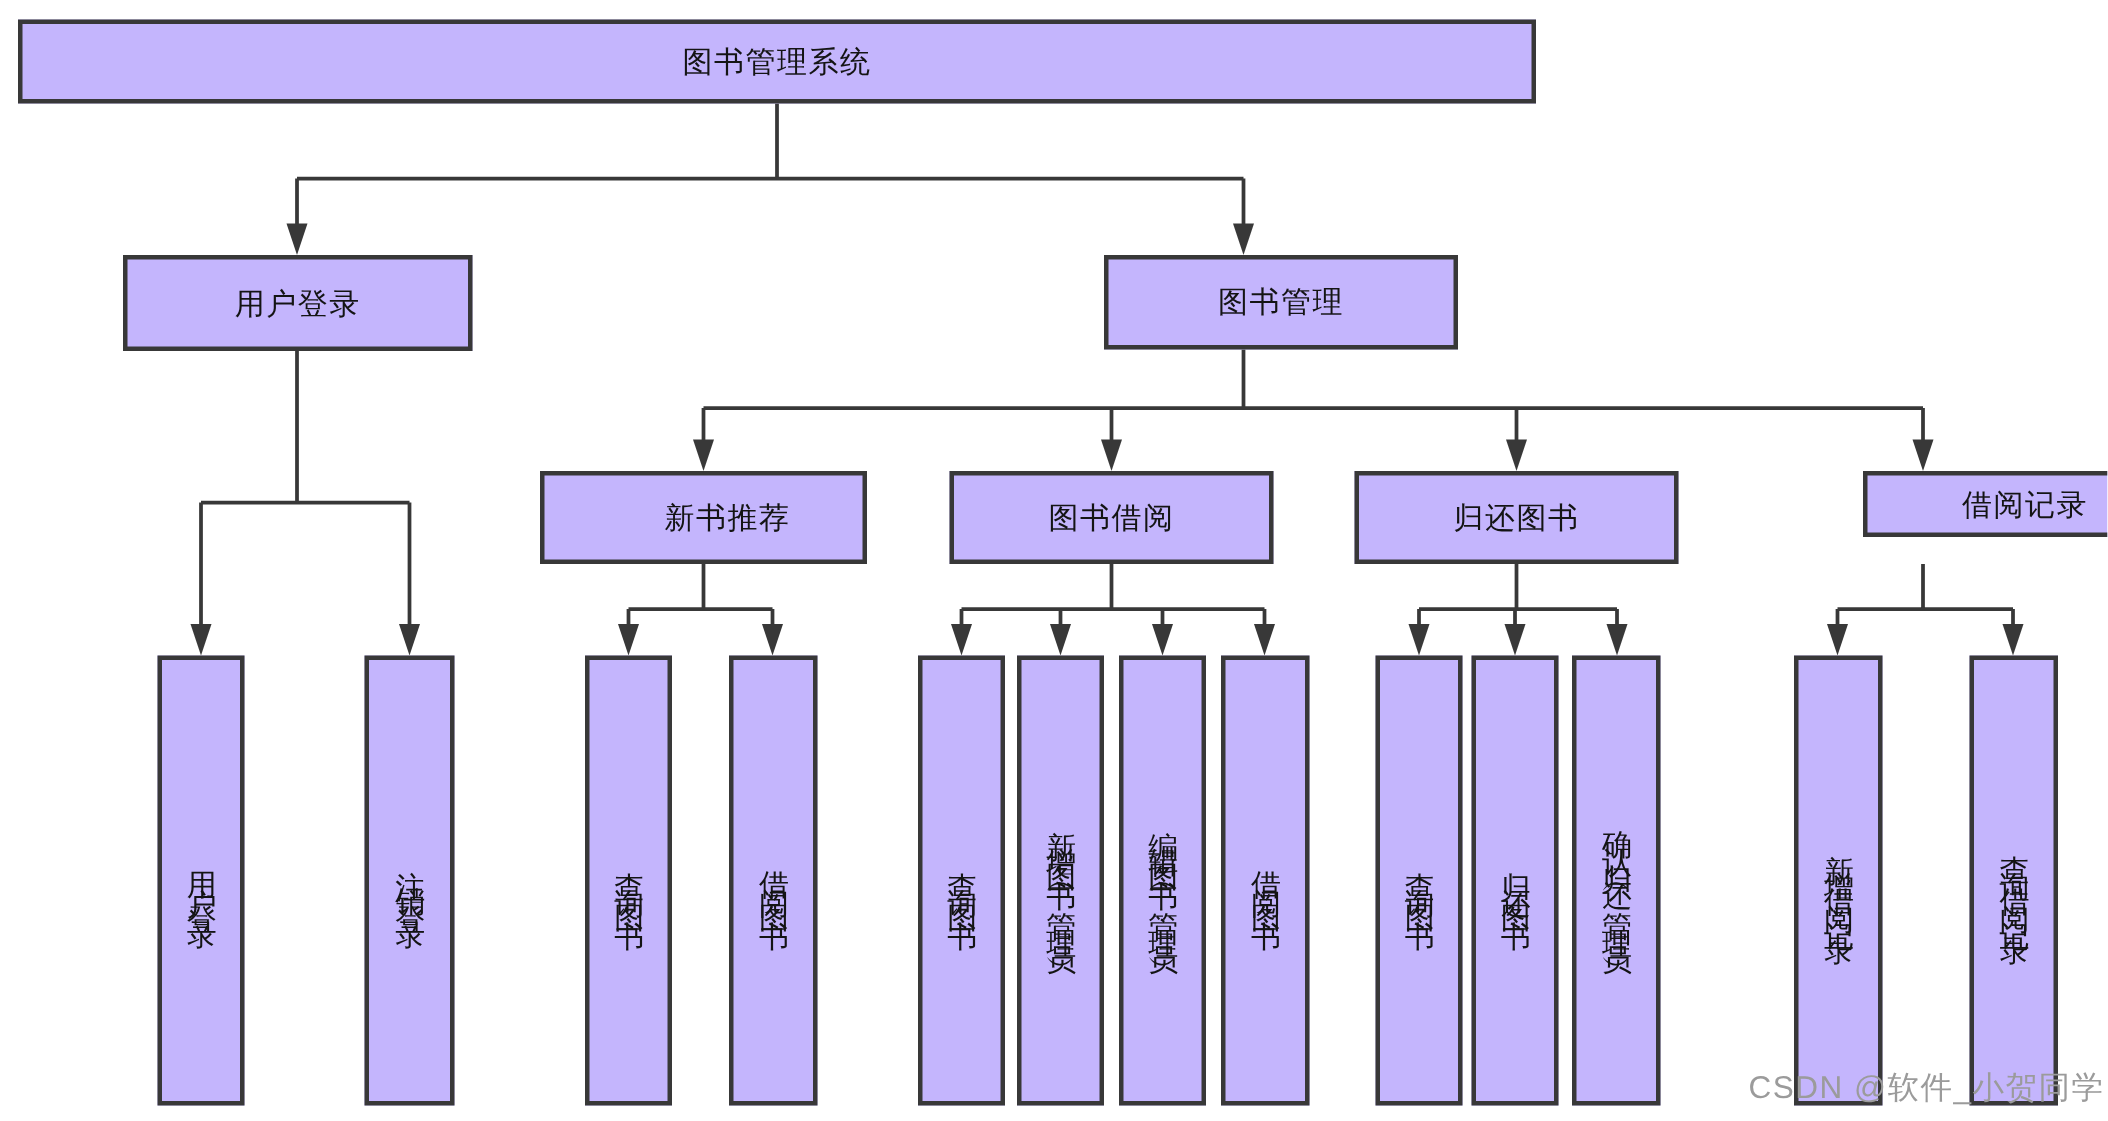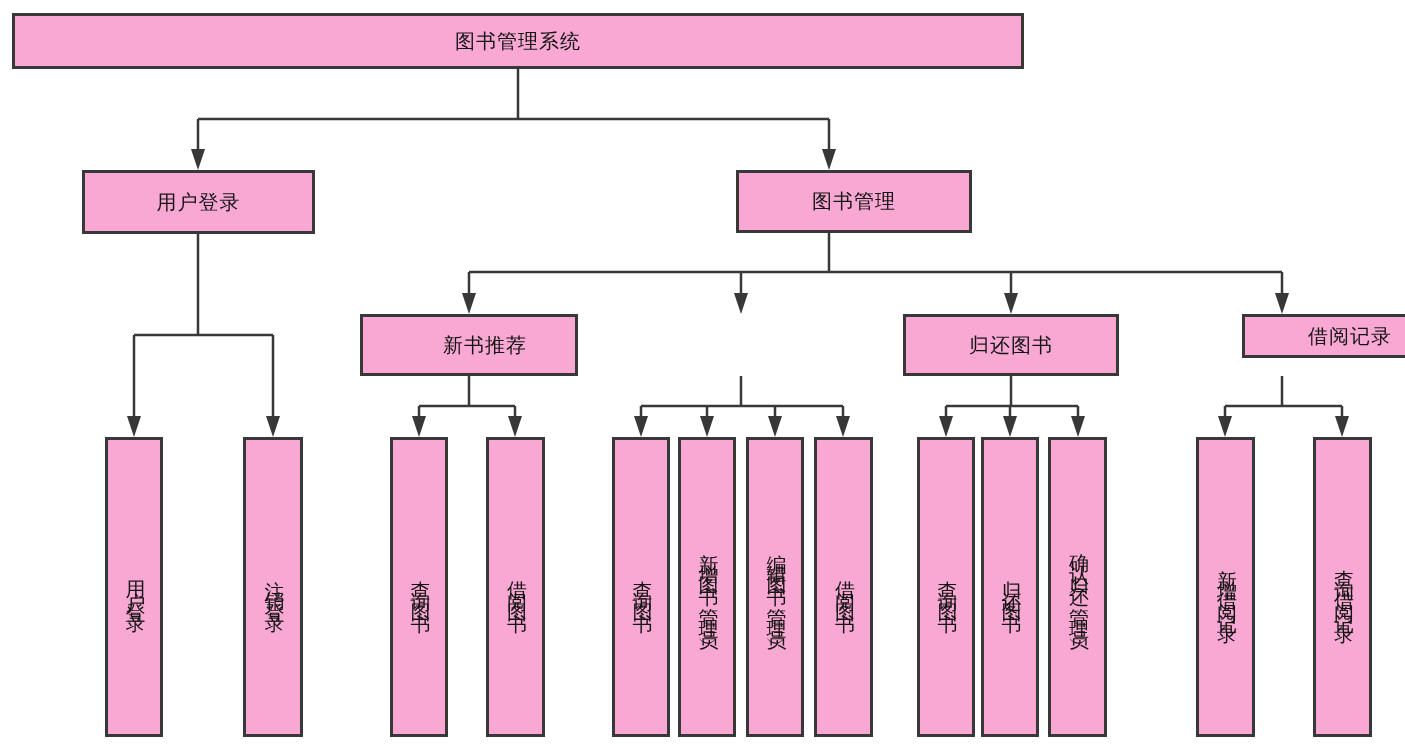--- a/index.html
+++ b/index.html
@@ -17,30 +17,29 @@
   }
   #connectors {
     position: absolute;
     left: 0; top: 0;
     width: 1405px;
     height: 747px;
   }
   .node {
     position: absolute;
     box-sizing: border-box;
-    background: #f9a8d4;
+    background: #c4b5fd;
     border: 3px solid #383838;
     display: flex;
     align-items: center;
     justify-content: center;
     color: #141414;
     font-size: 20px;
     letter-spacing: 1px;
     text-align: right;
-    font-family: Liberation Mono, monospace;
   }
   .leaf {
     border-width: 3px;
   }
   .leaf .vtext {
     writing-mode: vertical-rl;
     text-orientation: mixed;
     letter-spacing: 11px;
     font-size: 20px;
     line-height: 1;
@@ -93,20 +92,21 @@
       <polygon points="1335,416 1349,416 1342,437"></polygon>
     </g>
   </svg>
 
   <div class="node" style="left:12px; top:13px; width:1012px; height:56px;">图书管理系统</div>
 
   <div class="node" style="left:82px; top:170px; width:233px; height:64px;">用户登录</div>
   <div class="node" style="left:736px; top:170px; width:236px; height:63px;">图书管理</div>
 
   <div class="node" style="left:360px; top:314px; width:218px; height:62px;padding-left:32px;">新书推荐</div>
+  <div class="node" style="left:633px; top:314px; width:216px; height:62px;">图书借阅</div>
   <div class="node" style="left:903px; top:314px; width:216px; height:62px;">归还图书</div>
   <div class="node" style="left:1242px; top:314px; width:216px; height:44px;">借阅记录</div>
 
   <div class="node leaf" style="left:105px; top:437px; width:58px; height:300px;">
     <span class="vtext">用户登录</span>
   </div>
   <div class="node leaf" style="left:243px; top:437px; width:60px; height:300px;">
     <span class="vtext">注销登录</span>
   </div>
   <div class="node leaf" style="left:390px; top:437px; width:58px; height:300px;">
@@ -136,14 +136,15 @@
   <div class="node leaf" style="left:1048px; top:437px; width:59px; height:300px;">
     <span class="vtext">确认归还（管理员）</span>
   </div>
   <div class="node leaf" style="left:1196px; top:437px; width:59px; height:300px;">
     <span class="vtext">新增借阅记录</span>
   </div>
   <div class="node leaf" style="left:1313px; top:437px; width:59px; height:300px;">
     <span class="vtext">查询借阅记录</span>
   </div>
 
+  <div id="watermark">CSDN @软件_小贺同学</div>
 
 </div>
 
 </body></html>

